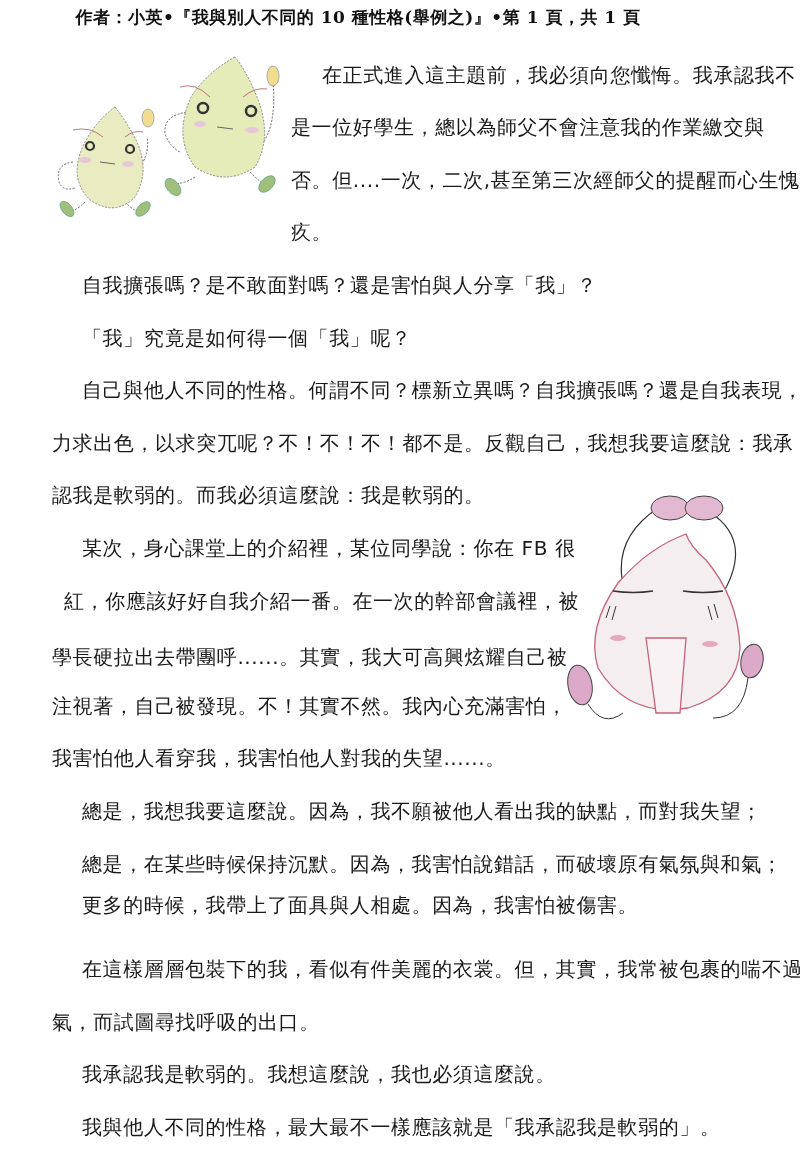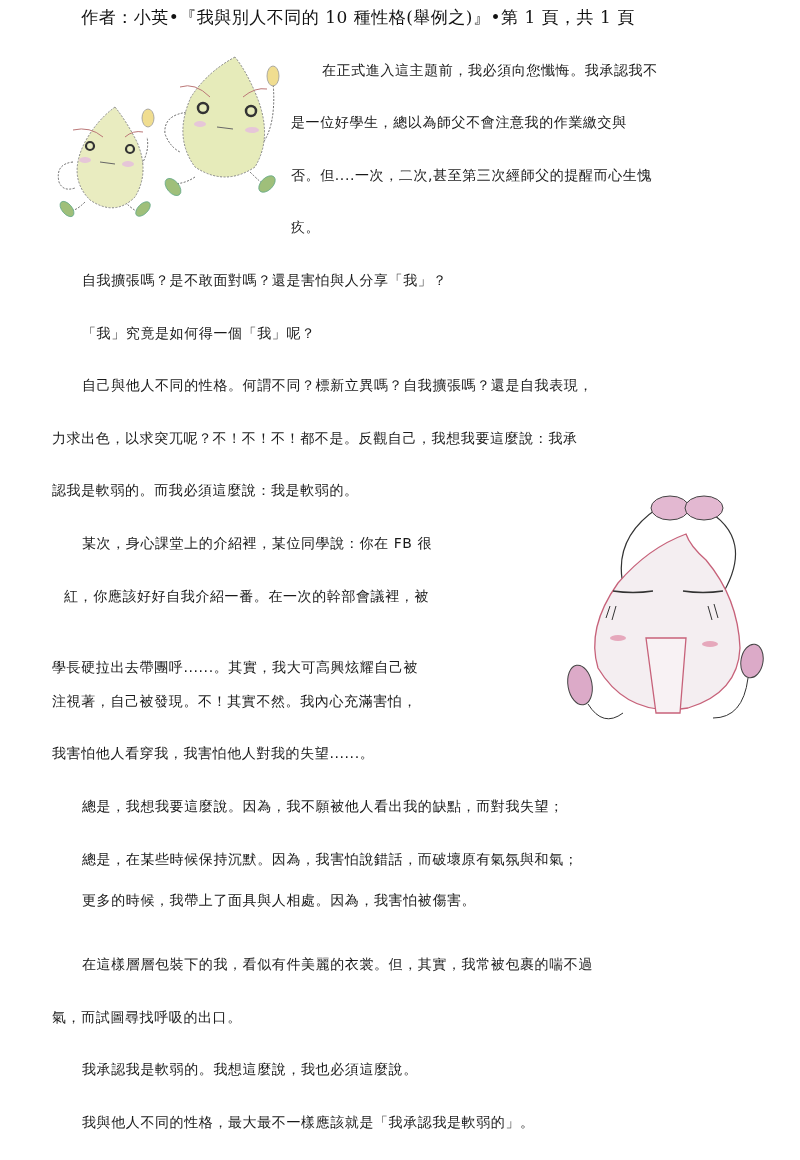--- a/index.html
+++ b/index.html
@@ -4,24 +4,24 @@
 <style>
   html, body { margin: 0; padding: 0; background: #ffffff; }
   body {
     width: 800px; height: 1160px; position: relative; overflow: hidden;
     font-family: "DejaVu Sans", "Liberation Sans", sans-serif;
     color: #111;
   }
   .header {
     position: absolute; left: 0; top: 6px; width: 716px; text-align: center;
     font-family: "DejaVu Serif", "Liberation Serif", serif;
-    font-size: 17px; letter-spacing: 0.5px; color: #111;
+    font-size: 17px; letter-spacing: 0.5px; color: #111; font-weight: bold;
   }
   .line {
-    position: absolute; font-size: 14px; white-space: nowrap; color: #1a1a1a;
+    position: absolute; font-size: 20px; white-space: nowrap; color: #1a1a1a;
     letter-spacing: 0.6px;
   }
   .ill { position: absolute; }
 </style>
 </head>
 <body>
 
 <div>
 
   <div class="header">作者：小英•『我與別人不同的 10 種性格(舉例之)』•第 1 頁，共 1 頁</div>
@@ -96,21 +96,21 @@
 
   <div>
     <div class="line" style="left:82px;top:377px">自己與他人不同的性格。何謂不同？標新立異嗎？自我擴張嗎？還是自我表現，</div>
     <div class="line" style="left:52px;top:430px">力求出色，以求突兀呢？不！不！不！都不是。反觀自己，我想我要這麼說：我承</div>
     <div class="line" style="left:52px;top:482px">認我是軟弱的。而我必須這麼說：我是軟弱的。</div>
   </div>
 
   <div>
     <div class="line" style="left:82px;top:535px">某次，身心課堂上的介紹裡，某位同學說：你在 FB 很</div>
     <div class="line" style="left:64px;top:588px">紅，你應該好好自我介紹一番。在一次的幹部會議裡，被</div>
-    <div class="line" style="left:52px;top:659px">學長硬拉出去帶團呼......。其實，我大可高興炫耀自己被</div>
+    <div class="line" style="left:52px;top:644px">學長硬拉出去帶團呼......。其實，我大可高興炫耀自己被</div>
     <div class="line" style="left:52px;top:693px">注視著，自己被發現。不！其實不然。我內心充滿害怕，</div>
     <div class="line" style="left:52px;top:745px">我害怕他人看穿我，我害怕他人對我的失望......。</div>
   </div>
 
   <div class="line" style="left:82px;top:798px">總是，我想我要這麼說。因為，我不願被他人看出我的缺點，而對我失望；</div>
   <div class="line" style="left:82px;top:851px">總是，在某些時候保持沉默。因為，我害怕說錯話，而破壞原有氣氛與和氣；</div>
   <div class="line" style="left:82px;top:892px">更多的時候，我帶上了面具與人相處。因為，我害怕被傷害。</div>
 
   <div>
     <div class="line" style="left:82px;top:956px">在這樣層層包裝下的我，看似有件美麗的衣裳。但，其實，我常被包裹的喘不過</div>

